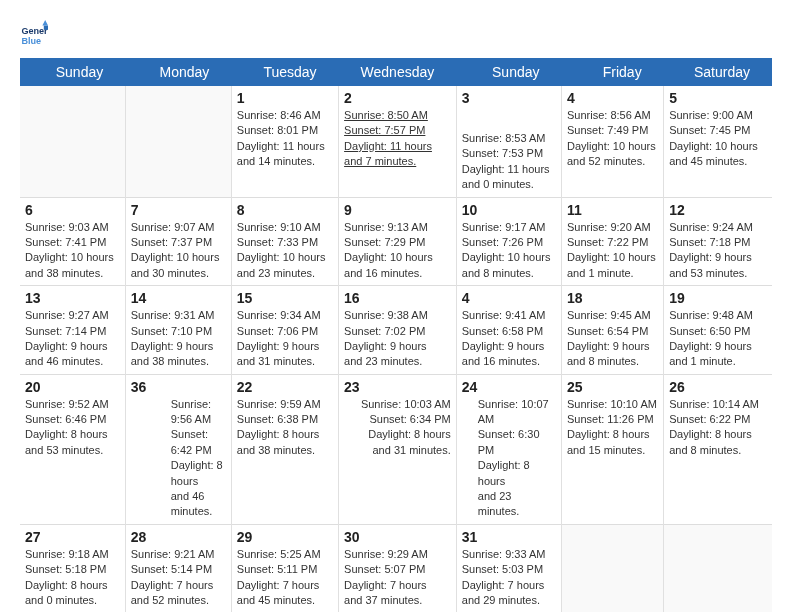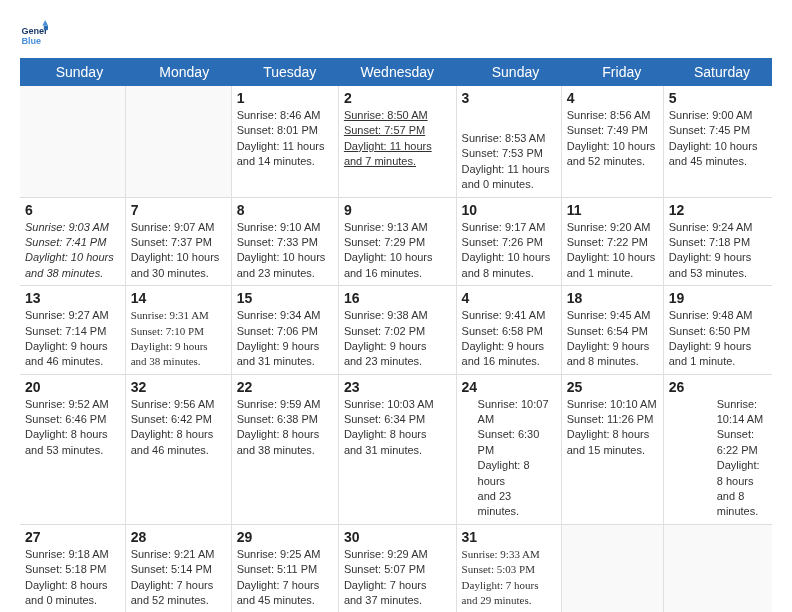--- a/index.html
+++ b/index.html
@@ -147,21 +147,21 @@
           <span class="day-num">5</span>
           <div class="cell-content" style="white-space: pre-line;">Sunrise: 9:00 AM
 Sunset: 7:45 PM
 Daylight: 10 hours
 and 45 minutes.</div>
         </td>
       </tr>
       <tr class="week-row">
         <td>
           <span class="day-num">6</span>
-          <div class="cell-content" style="white-space: pre-line; font-style: italic;">Sunrise: 9:03 AM
+          <div class="cell-content" style="white-space: pre-line;">Sunrise: 9:03 AM
 Sunset: 7:41 PM
 Daylight: 10 hours
 and 38 minutes.</div>
         </td>
         <td>
           <span class="day-num">7</span>
           <div class="cell-content" style="white-space: pre-line;">Sunrise: 9:07 AM
 Sunset: 7:37 PM
 Daylight: 10 hours
 and 30 minutes.</div>
@@ -205,21 +205,21 @@
       <tr class="week-row">
         <td>
           <span class="day-num">13</span>
           <div class="cell-content" style="white-space: pre-line;">Sunrise: 9:27 AM
 Sunset: 7:14 PM
 Daylight: 9 hours
 and 46 minutes.</div>
         </td>
         <td>
           <span class="day-num">14</span>
-          <div class="cell-content" style="white-space: pre-line; font-family: Liberation Serif, serif;">Sunrise: 9:31 AM
+          <div class="cell-content" style="white-space: pre-line;">Sunrise: 9:31 AM
 Sunset: 7:10 PM
 Daylight: 9 hours
 and 38 minutes.</div>
         </td>
         <td>
           <span class="day-num">15</span>
           <div class="cell-content" style="white-space: pre-line;">Sunrise: 9:34 AM
 Sunset: 7:06 PM
 Daylight: 9 hours
 and 31 minutes.</div>
@@ -255,57 +255,57 @@
       </tr>
       <tr class="week-row">
         <td>
           <span class="day-num">20</span>
           <div class="cell-content" style="white-space: pre-line;">Sunrise: 9:52 AM
 Sunset: 6:46 PM
 Daylight: 8 hours
 and 53 minutes.</div>
         </td>
         <td>
-          <span class="day-num">32</span>
-          <div class="cell-content" style="white-space: pre-line;">Sunrise: 9:56 AM
+          <span class="day-num">36</span>
+          <div class="cell-content" style="white-space: pre-line; margin-left: 40px;">Sunrise: 9:56 AM
 Sunset: 6:42 PM
 Daylight: 8 hours
 and 46 minutes.</div>
         </td>
         <td>
           <span class="day-num">22</span>
           <div class="cell-content" style="white-space: pre-line;">Sunrise: 9:59 AM
 Sunset: 6:38 PM
 Daylight: 8 hours
 and 38 minutes.</div>
         </td>
         <td>
           <span class="day-num">23</span>
-          <div class="cell-content" style="white-space: pre-line;">Sunrise: 10:03 AM
+          <div class="cell-content" style="white-space: pre-line; text-align: right;">Sunrise: 10:03 AM
 Sunset: 6:34 PM
 Daylight: 8 hours
 and 31 minutes.</div>
         </td>
         <td>
           <span class="day-num">24</span>
           <div class="cell-content" style="white-space: pre-line; margin-left: 16px;">Sunrise: 10:07 AM
 Sunset: 6:30 PM
 Daylight: 8 hours
 and 23 minutes.</div>
         </td>
         <td>
           <span class="day-num">25</span>
           <div class="cell-content" style="white-space: pre-line;">Sunrise: 10:10 AM
 Sunset: 11:26 PM
 Daylight: 8 hours
 and 15 minutes.</div>
         </td>
         <td>
           <span class="day-num">26</span>
-          <div class="cell-content" style="white-space: pre-line; margin-left: 48px;">Sunrise: 10:14 AM
+          <div class="cell-content" style="white-space: pre-line;">Sunrise: 10:14 AM
 Sunset: 6:22 PM
 Daylight: 8 hours
 and 8 minutes.</div>
         </td>
       </tr>
       <tr class="week-row">
         <td>
           <span class="day-num">27</span>
           <div class="cell-content" style="white-space: pre-line;">Sunrise: 9:18 AM
 Sunset: 5:18 PM
@@ -314,35 +314,35 @@
         </td>
         <td>
           <span class="day-num">28</span>
           <div class="cell-content" style="white-space: pre-line;">Sunrise: 9:21 AM
 Sunset: 5:14 PM
 Daylight: 7 hours
 and 52 minutes.</div>
         </td>
         <td>
           <span class="day-num">29</span>
-          <div class="cell-content" style="white-space: pre-line;">Sunrise: 9:25 AM
+          <div class="cell-content" style="white-space: pre-line;">Sunrise: 5:25 AM
 Sunset: 5:11 PM
 Daylight: 7 hours
 and 45 minutes.</div>
         </td>
         <td>
           <span class="day-num">30</span>
           <div class="cell-content" style="white-space: pre-line;">Sunrise: 9:29 AM
 Sunset: 5:07 PM
 Daylight: 7 hours
 and 37 minutes.</div>
         </td>
         <td>
           <span class="day-num">31</span>
-          <div class="cell-content" style="white-space: pre-line; font-family: Liberation Serif, serif;">Sunrise: 9:33 AM
+          <div class="cell-content" style="white-space: pre-line;">Sunrise: 9:33 AM
 Sunset: 5:03 PM
 Daylight: 7 hours
 and 29 minutes.</div>
         </td>
         <td class="empty"></td>
         <td class="empty"></td>
       </tr>
     </tbody>
 </table>
 

